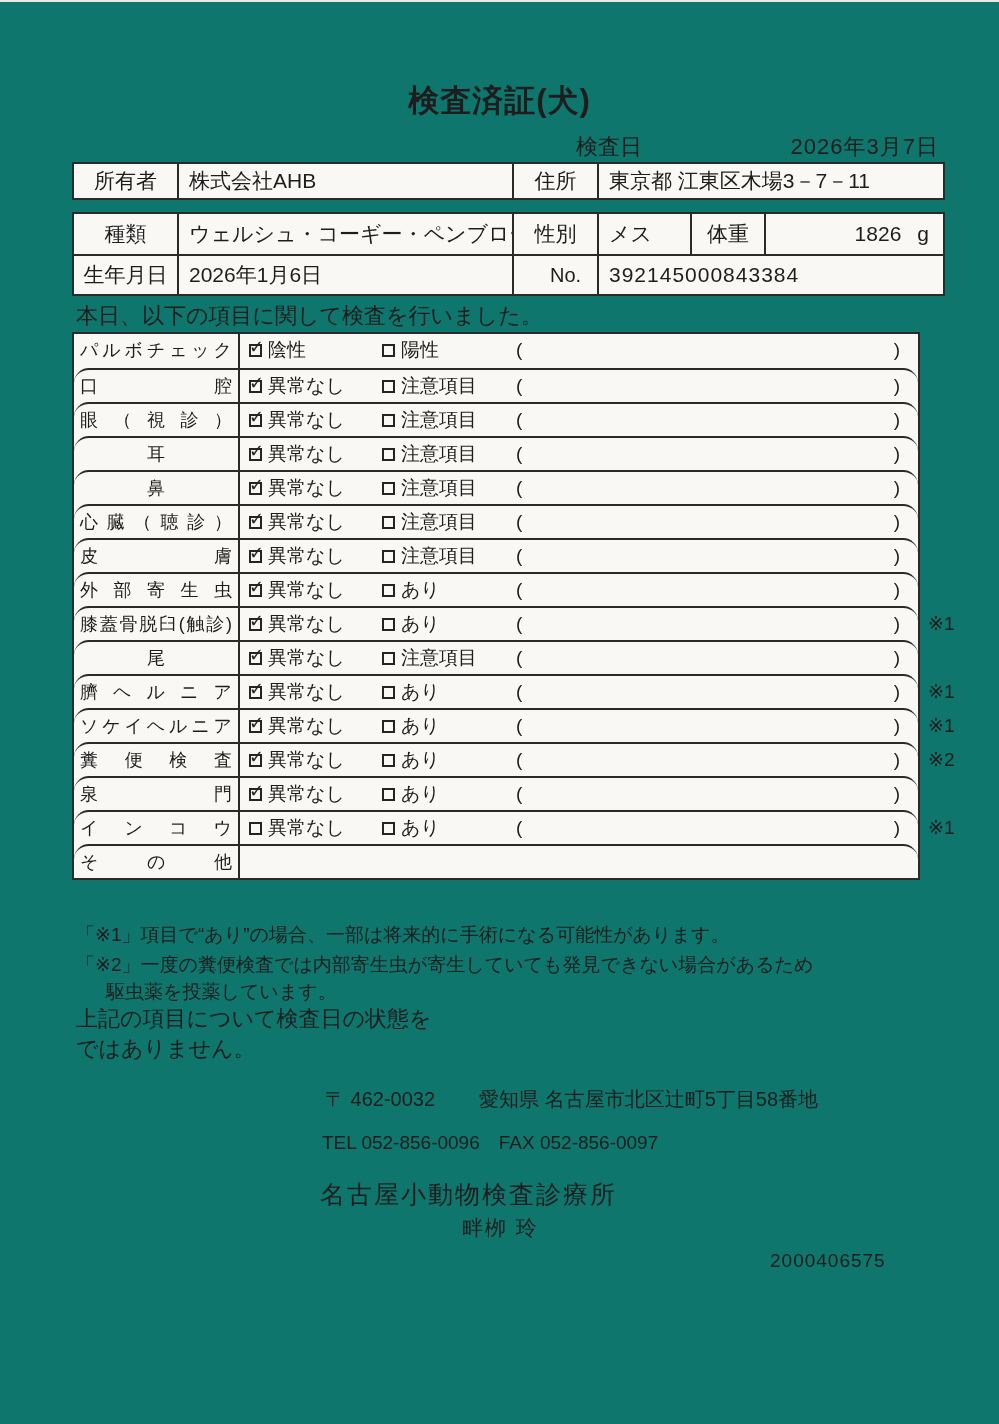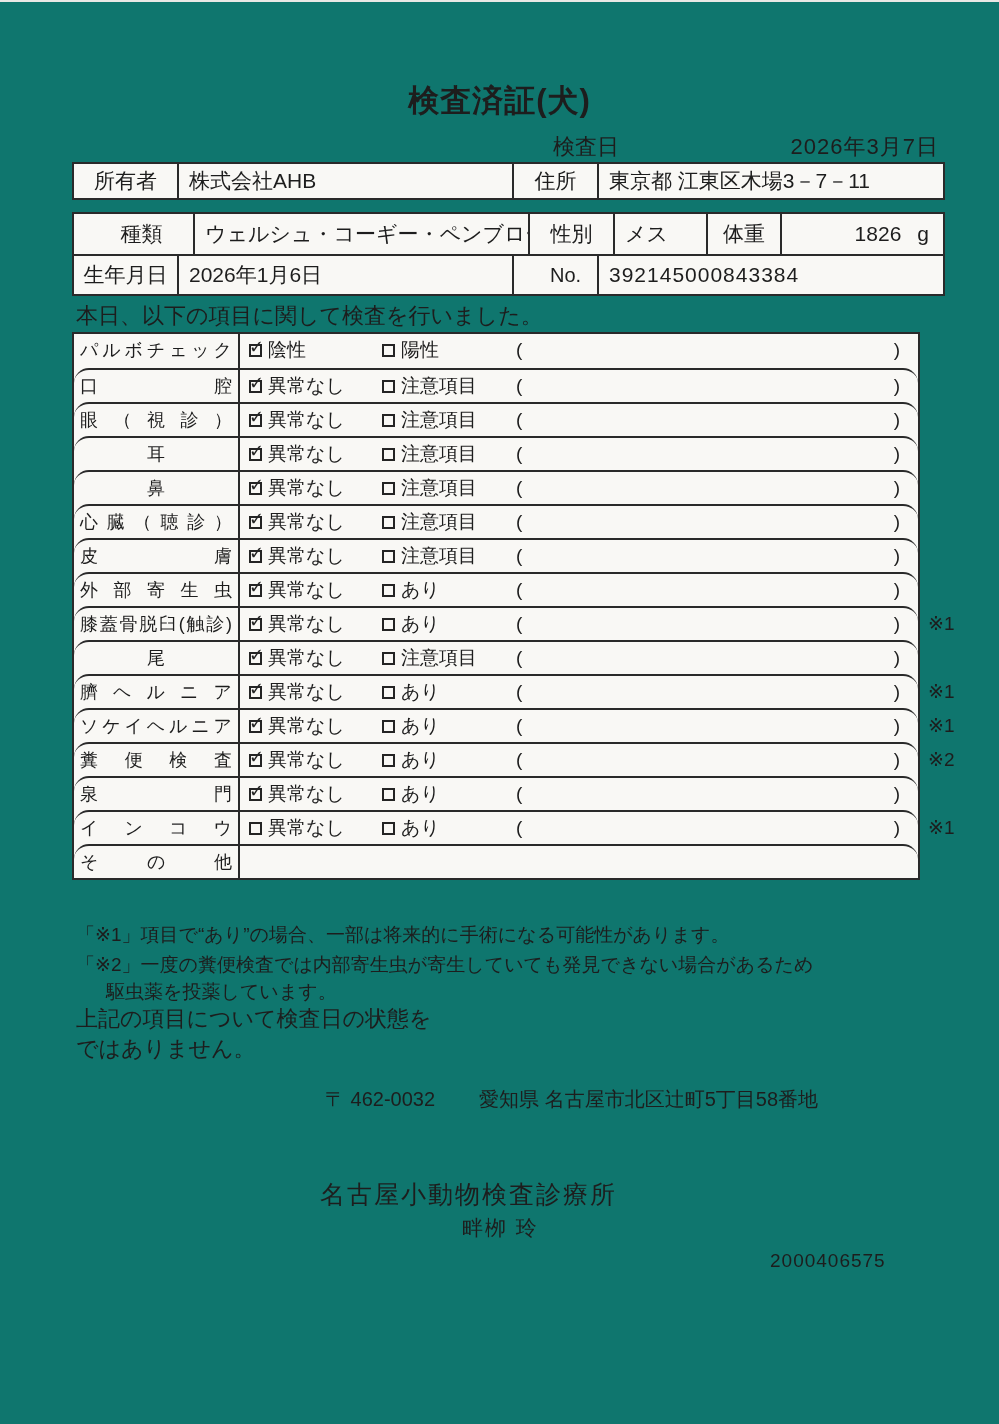--- a/index.html
+++ b/index.html
@@ -6,35 +6,35 @@
   html,body { background:#e9e8e5; }
   body { font-family:"Liberation Sans","DejaVu Sans",sans-serif; }
   .page {
     position:relative; width:999px; height:1424px; margin:2px auto;
     background:#0f766e; color:#1d1d1d; overflow:hidden;
   }
   .abs { position:absolute; }
   
   .title { left:0; right:0; top:78px; text-align:center; font-size:31px; font-weight:600; letter-spacing:1px; }
   
-  .exam-label { left:553px; top:130px; font-size:22px;font-family:Liberation Mono, monospace; }
+  .exam-label { left:576px; top:130px; font-size:22px;font-family:Liberation Mono, monospace; }
   .exam-value { right:60px; top:130px; font-size:22px; letter-spacing:1px; }
   
   .tbl { border:2px solid #2a2a2a; background:#f9f8f5; }
   .trow { display:grid; }
   .trow + .trow { border-top:2px solid #2a2a2a; }
   .cell { font-size:21px; display:flex; align-items:center; overflow:hidden; white-space:nowrap; }
   .cell + .cell { border-left:2px solid #2a2a2a; }
   .cell.lbl { justify-content:center; }
   .cell.val { padding-left:10px; }
   .t1 { left:72px; top:160px; width:873px; }
   .t1 .trow { grid-template-columns:103px 335px 85px 1fr; height:34px; }
   .t2 { left:72px; top:210px; width:873px; }
   .t2 .trow { height:40px; }
-  .t2 .r1 { grid-template-columns:103px 335px 85px 93px 74px 1fr;padding-left:16px; }
+  .t2 .r1 { grid-template-columns:103px 335px 85px 93px 74px 1fr; }
   .t2 .r2 { grid-template-columns:103px 335px 85px 1fr; }
   .wv { justify-content:flex-end; padding-right:14px; gap:16px; }
   .no-lbl { font-size:20px;padding-left:20px; }
   .num { letter-spacing:1px; }
   
   .intro { left:76px; top:299px; font-size:22px; }
   
   .cl-table { left:72px; top:330px; width:848px; border:2px solid #2a2a2a; background:#f9f8f5; }
   .cl-row { position:relative; display:flex; height:34px; }
   .cl-row + .cl-row { border-top:2px solid #2a2a2a;border-radius:15px; }
@@ -319,17 +319,18 @@
 
   <div class="abs disc">
     <div>上記の項目について検査日の状態を</div>
     <div>ではありません。</div>
   </div>
 
 
   <div class="abs postal">
     <span>〒 462-0032</span><span class="gap"></span><span>愛知県 名古屋市北区辻町5丁目58番地</span>
   </div>
+  <div class="abs telfax">TEL 052-856-0096　FAX 052-856-0097</div>
   <div class="abs clinic">名古屋小動物検査診療所</div>
   <div class="abs vet">畔栁 玲</div>
   <div class="abs serial">2000406575</div>
 
 </div>
 
 </body></html>

